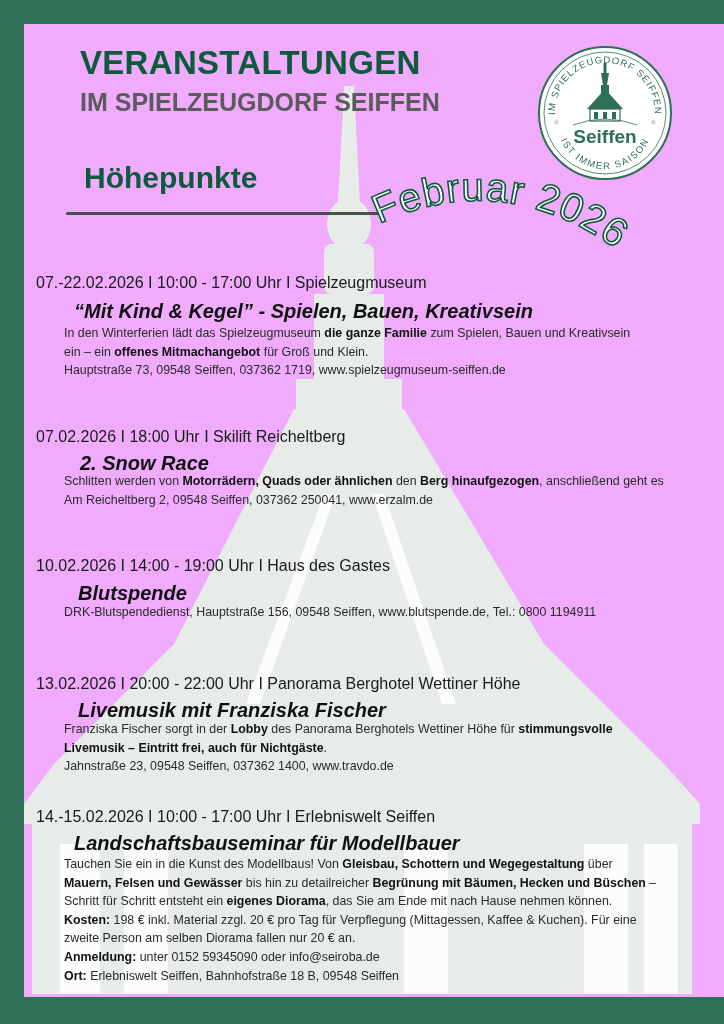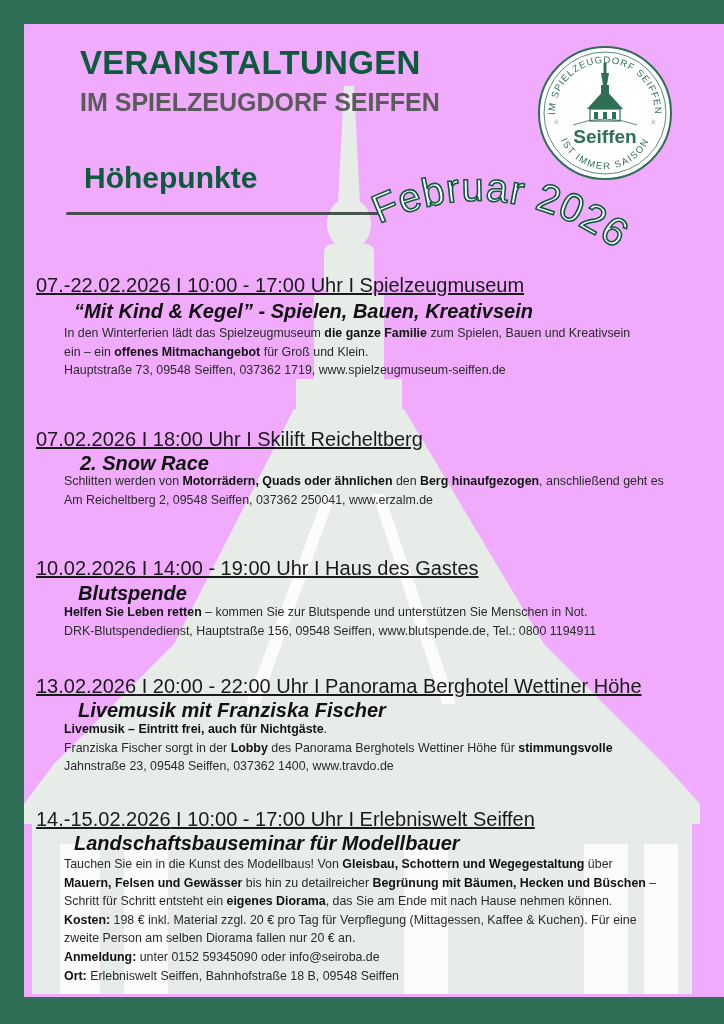--- a/index.html
+++ b/index.html
@@ -10,21 +10,21 @@
   .content { position:absolute; left:0; top:0; width:676px; height:973px; z-index:1; }
 
   .title1 { position:absolute; left:56px; top:20px; font-size:33px; font-weight:bold; color:#0e5a3d; letter-spacing:0.3px; white-space:nowrap; }
   .title2 { position:absolute; left:56px; top:64px; font-size:25px; font-weight:bold; color:#5b5b5b; white-space:nowrap; }
   .highlights { position:absolute; left:60px; top:137px; font-size:30px; font-weight:bold; color:#0e5a3d; white-space:nowrap; }
   .brush-line { position:absolute; left:42px; top:188px; width:315px; height:3px; background:#2b3b30; border-radius:2px; opacity:0.85; }
 
   .month { position:absolute; left:345px; top:140px; width:320px; height:140px; }
 
   .logo { position:absolute; left:511px; top:19px; width:140px; height:140px; }
-  .ev-head { position:absolute; left:12px; font-size:20px; color:#1a1a1a; white-space:nowrap;text-decoration:underline; }
+  .ev-head { position:absolute; left:12px; font-size:16px; color:#1a1a1a; white-space:nowrap; }
   .ev-title { position:absolute; font-size:20px; font-weight:bold; font-style:italic; color:#111; white-space:nowrap; }
   .ev-body { position:absolute; left:40px; width:620px; font-size:12.4px; line-height:18.6px; color:#2a2a2a; }
   .ev-body b { color:#111; }
   .ev-line { white-space:nowrap; }
 </style>
 </head>
 <body>
 
 <div class="panel">
 
@@ -115,28 +115,27 @@
         </div>
         <div class="ev-head" style="top: 404px;"><span>07.02.2026</span><span> I 18:00 Uhr I Skilift Reicheltberg</span></div>
         <div class="ev-title" style="left: 56px; top: 428px;">2. Snow Race</div>
         <div class="ev-body" style="top: 448px;">
           <div class="ev-line"><span>Schlitten werden von </span><b>Motorrädern, Quads oder ähnlichen</b><span> den </span><b>Berg hinaufgezogen</b><span>, anschließend geht es</span></div>
           <div class="ev-line"><span>Am Reicheltberg 2, 09548 Seiffen, 037362 250041, www.erzalm.de</span></div>
         </div>
         <div class="ev-head" style="top: 533px;"><span>10.02.2026</span><span> I 14:00 - 19:00 Uhr I Haus des Gastes</span></div>
         <div class="ev-title" style="left: 54px; top: 558px;">Blutspende</div>
         <div class="ev-body" style="top: 579px;">
-          <div class="ev-line"><b>Helfen Sie Leben retten</b><span> – kommen Sie zur Blutspende und unterstützen Sie Menschen in Not.</span></div>
           <div class="ev-line"><span>DRK-Blutspendedienst, Hauptstraße 156, 09548 Seiffen, www.blutspende.de, Tel.: 0800 1194911</span></div>
         </div>
         <div class="ev-head" style="top: 651px;"><span>13.02.2026</span><span> I 20:00 - 22:00 Uhr I Panorama Berghotel Wettiner Höhe</span></div>
         <div class="ev-title" style="left: 54px; top: 675px;">Livemusik mit Franziska Fischer</div>
         <div class="ev-body" style="top: 696px;">
+          <div class="ev-line"><span>Franziska Fischer sorgt in der </span><b>Lobby</b><span> des Panorama Berghotels Wettiner Höhe für </span><b>stimmungsvolle</b></div>
           <div class="ev-line"><b>Livemusik – Eintritt frei, auch für Nichtgäste</b><span>.</span></div>
-          <div class="ev-line"><span>Franziska Fischer sorgt in der </span><b>Lobby</b><span> des Panorama Berghotels Wettiner Höhe für </span><b>stimmungsvolle</b></div>
           <div class="ev-line"><span>Jahnstraße 23, 09548 Seiffen, 037362 1400, www.travdo.de</span></div>
         </div>
         <div class="ev-head" style="top: 784px;"><span>14.-15.02.2026</span><span> I 10:00 - 17:00 Uhr I Erlebniswelt Seiffen</span></div>
         <div class="ev-title" style="left: 50px; top: 808px;">Landschaftsbauseminar für Modellbauer</div>
         <div class="ev-body" style="top: 831px;">
           <div class="ev-line"><span>Tauchen Sie ein in die Kunst des Modellbaus! Von </span><b>Gleisbau, Schottern und Wegegestaltung</b><span> über</span></div>
           <div class="ev-line"><b>Mauern, Felsen und Gewässer</b><span> bis hin zu detailreicher </span><b>Begrünung mit Bäumen, Hecken und Büschen</b><span> –</span></div>
           <div class="ev-line"><span>Schritt für Schritt entsteht ein </span><b>eigenes Diorama</b><span>, das Sie am Ende mit nach Hause nehmen können.</span></div>
           <div class="ev-line"><b>Kosten:</b><span> 198 € inkl. Material zzgl. 20 € pro Tag für Verpflegung (Mittagessen, Kaffee &amp; Kuchen). Für eine</span></div>
           <div class="ev-line"><span>zweite Person am selben Diorama fallen nur 20 € an.</span></div>

